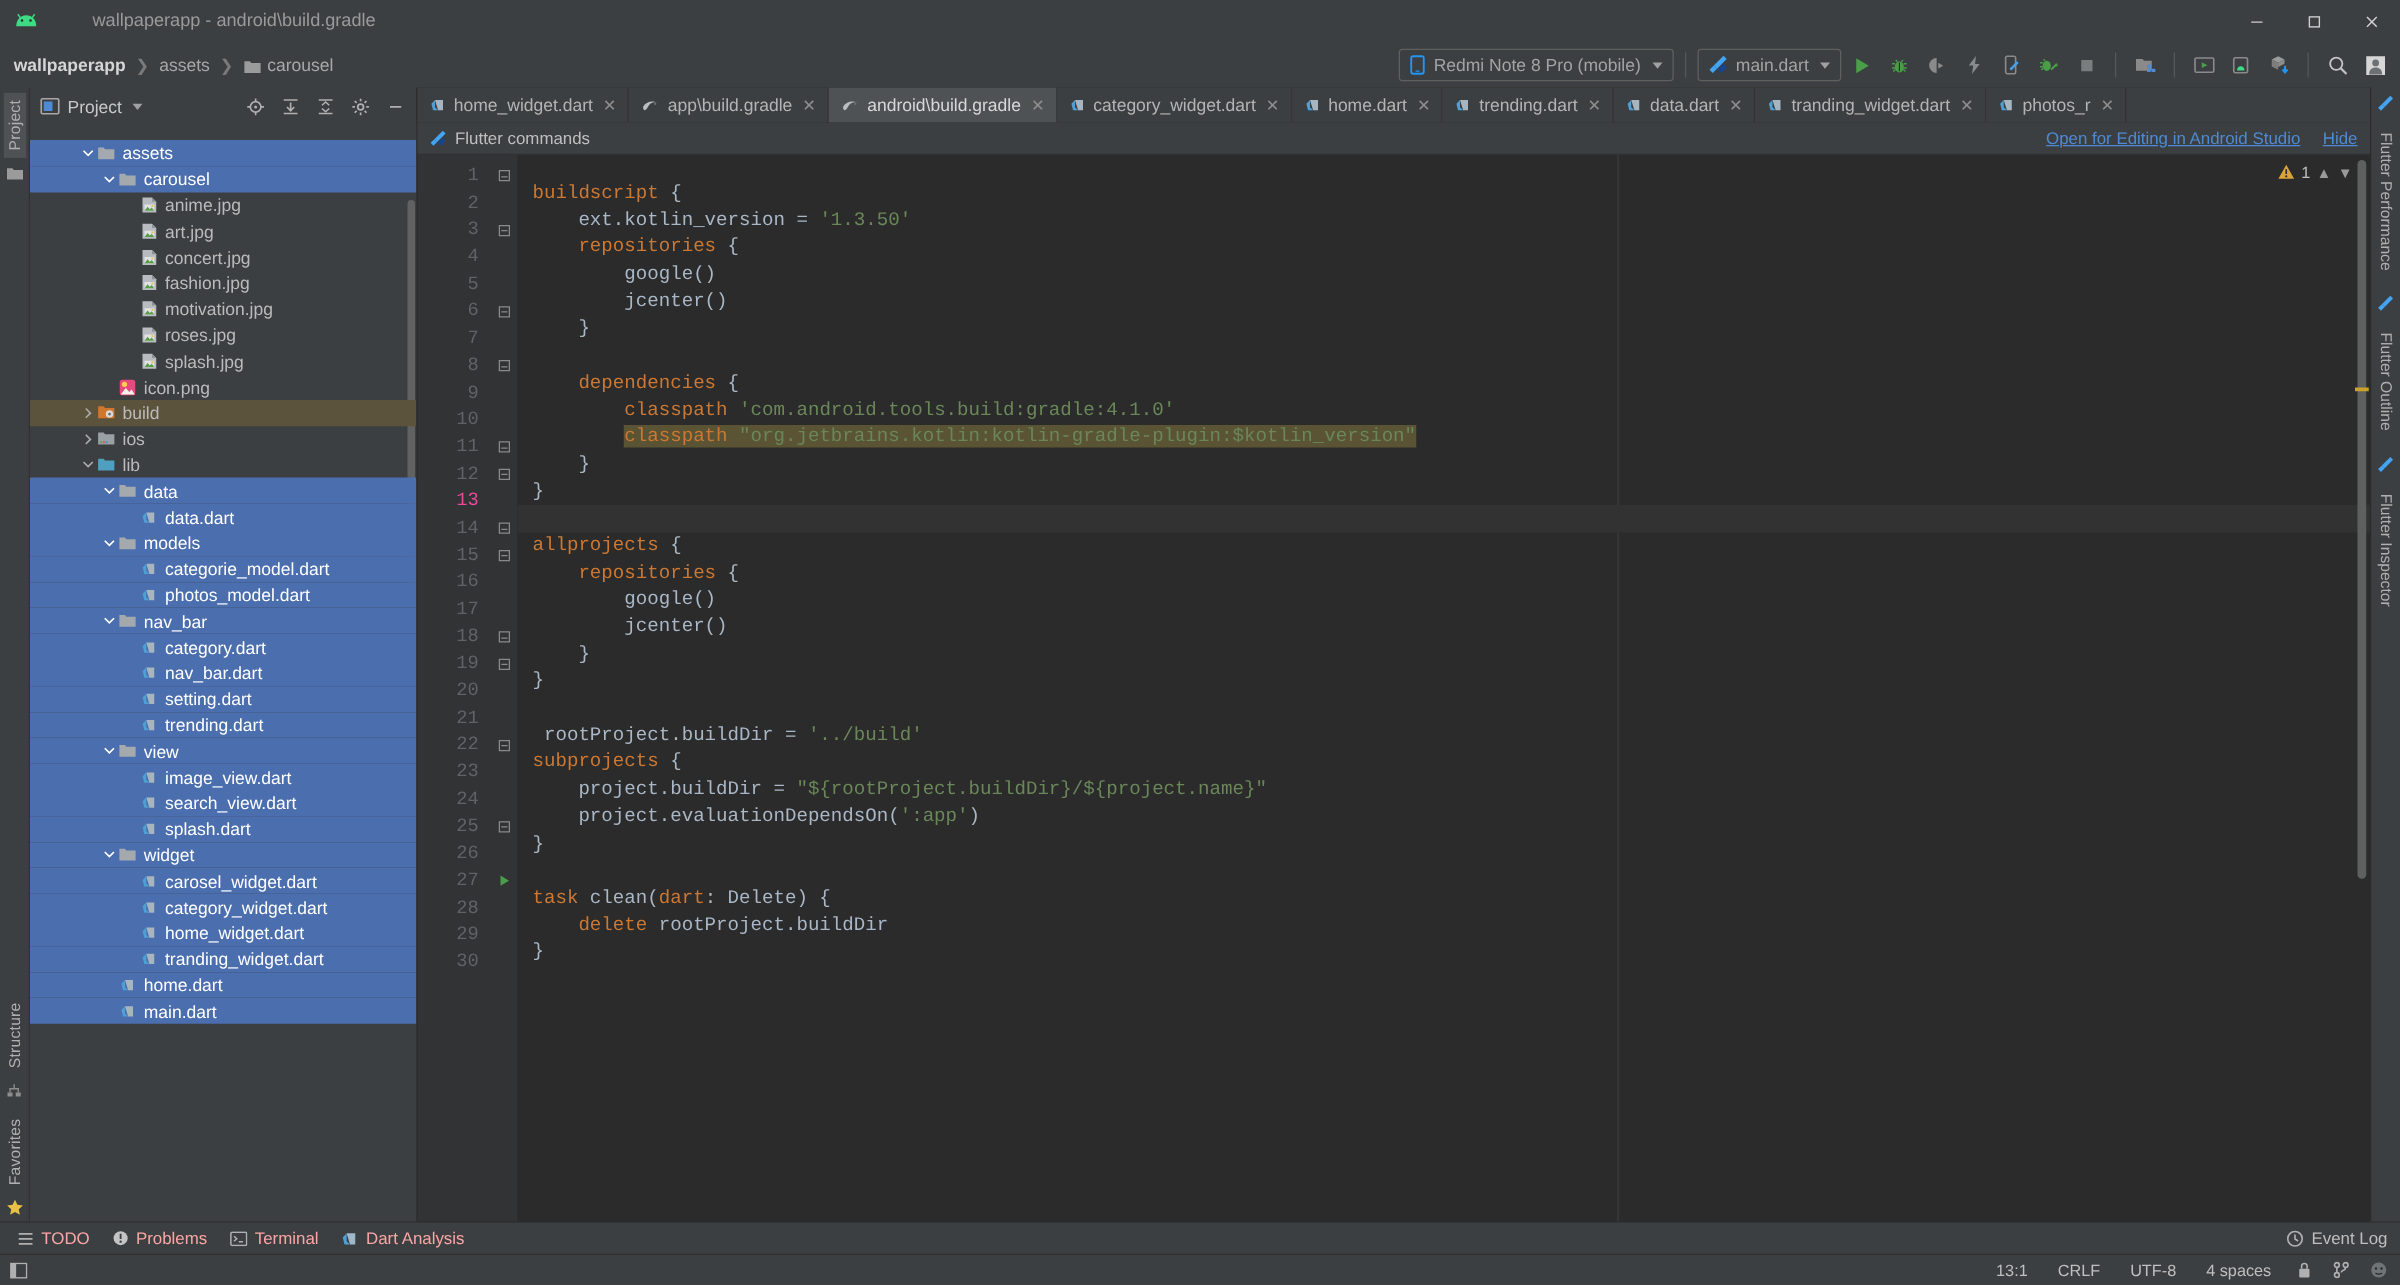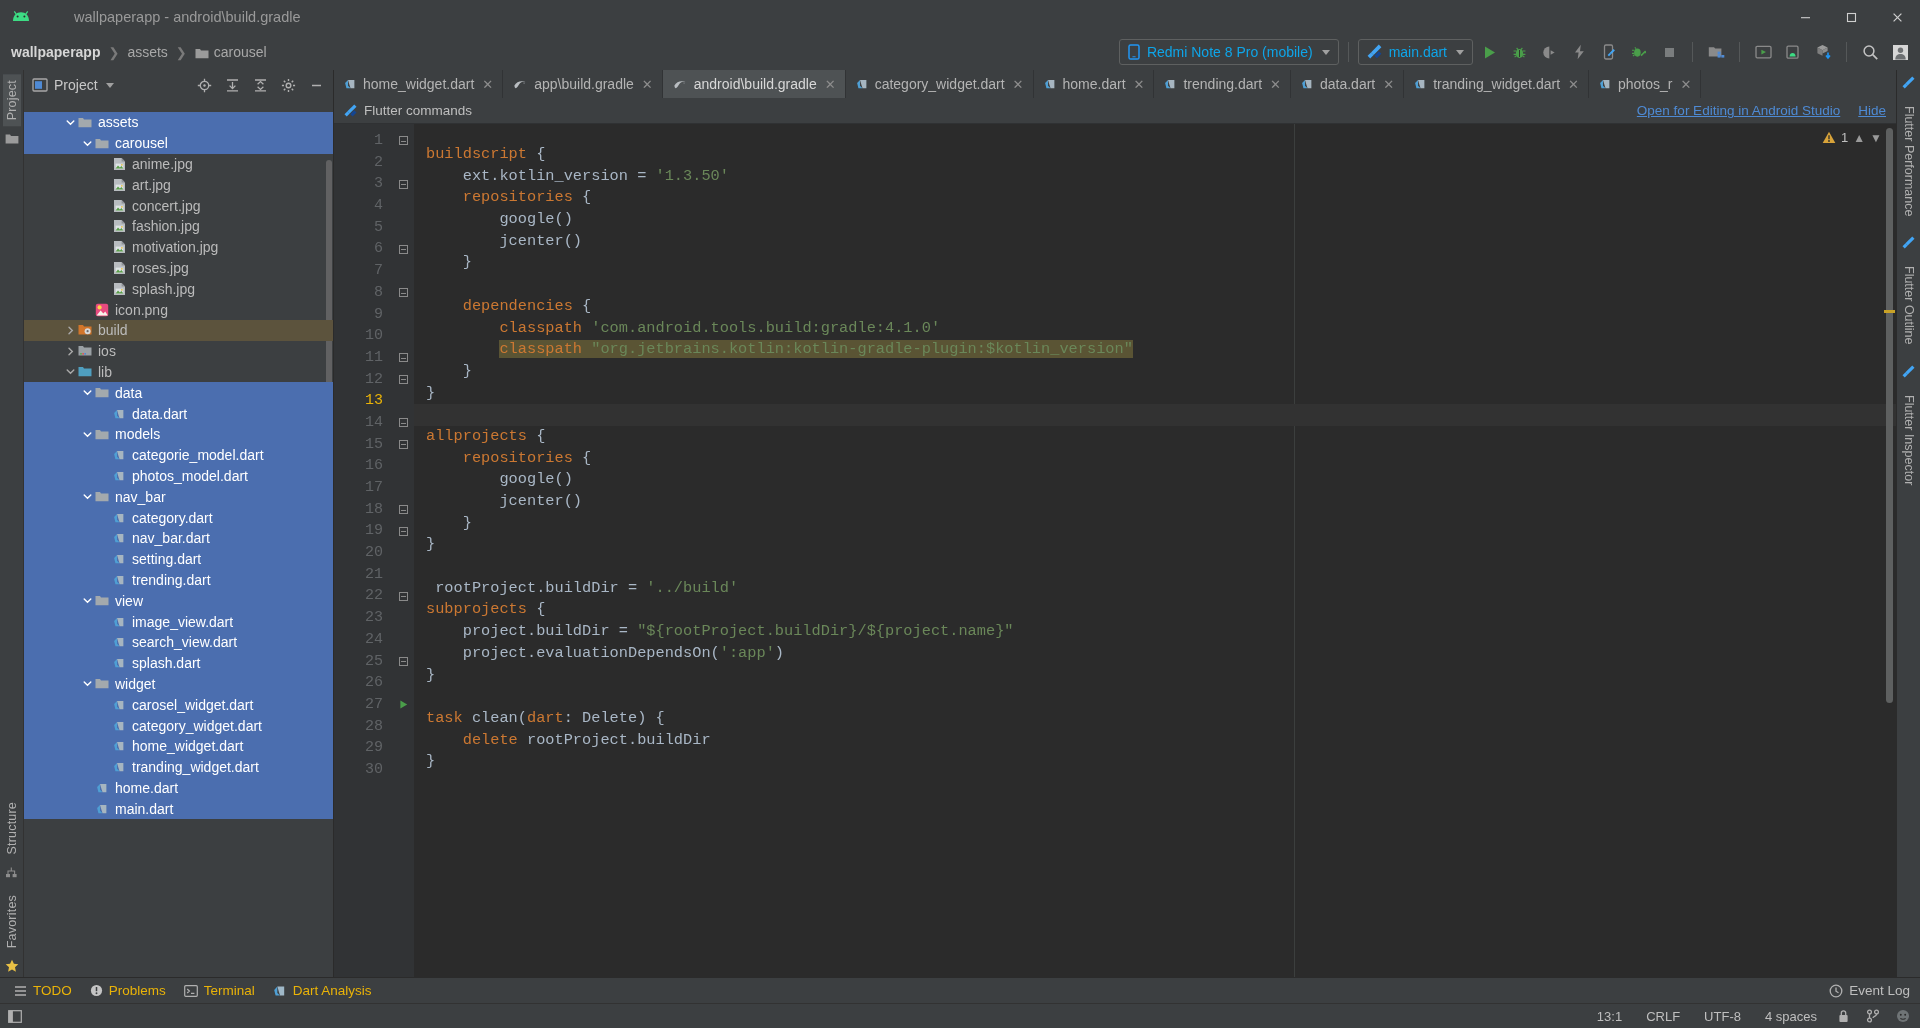--- a/index.html
+++ b/index.html
@@ -33,21 +33,21 @@
   .crumbs { display:flex; align-items:center; font-size:14px; }
   .crumb { color:#a8a8a8; padding:1px 3px; }
   .crumb.first { color:#d6d6d6; font-weight:bold; }
   .crumb-sep { color:#7a7a7a; margin:0 5px; font-size:13px; }
   .crumb-folder-ic { display:inline-block; vertical-align:-2px; margin-right:5px; }
 
   .tb-right { position:absolute; right:6px; top:0; height:36px; display:flex; align-items:center; gap:2px; }
   .combo {
     display:flex; align-items:center; gap:7px; height:26px; padding:0 8px;
     border:1px solid #5e6060; border-radius:3px; background:#3c3f41;
-    font-size:14px; color:#0ea5e9; white-space:nowrap;
+    font-size:14px; color:#a3a3a3; white-space:nowrap;
   }
   .caret { width:0;height:0;border-left:4.5px solid transparent;border-right:4.5px solid transparent;border-top:5px solid #a0a0a0; margin-left:2px;}
   .tb-sep { width:1px; height:20px; background:#555859; margin:0 7px; }
   .tbicon { width:28px; height:28px; display:flex; align-items:center; justify-content:center; border-radius:3px; }
 
   
   .body { flex:1; display:flex; min-height:0; position:relative; background:#3c3f41; }
 
   
   .left-strip {
@@ -140,21 +140,21 @@
     width:24px; background:#3c3f41; border-left:1px solid #2b2b2b;
     display:flex; flex-direction:column; align-items:center; padding-top:6px; gap:6px; flex:none;
   }
   .rtab { writing-mode:vertical-rl; font-size:12.5px; color:#b0b0b0; padding:8px 2px; }
 
   
   .bottombar {
     height:26px; background:#3c3f41; display:flex; align-items:center; gap:0;
     padding-left:8px; flex:none; border-top:1px solid #2b2b2b;
   }
-  .bb-item { display:flex; align-items:center; gap:6px; font-size:13.5px; color:#eab308; padding:3px 12px 3px 6px;}
+  .bb-item { display:flex; align-items:center; gap:6px; font-size:13.5px; color:#fca5a5; padding:3px 12px 3px 6px;}
   .bb-right { margin-left:auto; display:flex; align-items:center; gap:9px; padding-right:10px; }
   .eventlog { display:flex; align-items:center; gap:6px; font-size:13.5px; color:#bfbfbf; }
 
   
   .statusbar {
     height:25px; background:#3c3f41; display:flex; align-items:center; flex:none;
     font-size:13px; color:#bfbfbf; border-top:1px solid #323232;
   }
   .sb-left { display:flex; align-items:center; gap:10px; padding-left:8px;}
   .sb-right { margin-left:auto; display:flex; align-items:center; gap:16px; padding-right:10px;text-align:center; }
@@ -921,21 +921,21 @@
             <div class="gline">3</div>
             <div class="gline">4</div>
             <div class="gline">5</div>
             <div class="gline">6</div>
             <div class="gline">7</div>
             <div class="gline">8</div>
             <div class="gline">9</div>
             <div class="gline">10</div>
             <div class="gline">11</div>
             <div class="gline">12</div>
-            <div class="gline" style="color: #eab308;">13</div>
+            <div class="gline" style="color: #ec4899;">13</div>
             <div class="gline">14</div>
             <div class="gline">15</div>
             <div class="gline">16</div>
             <div class="gline">17</div>
             <div class="gline">18</div>
             <div class="gline">19</div>
             <div class="gline">20</div>
             <div class="gline">21</div>
             <div class="gline">22</div>
             <div class="gline">23</div>

